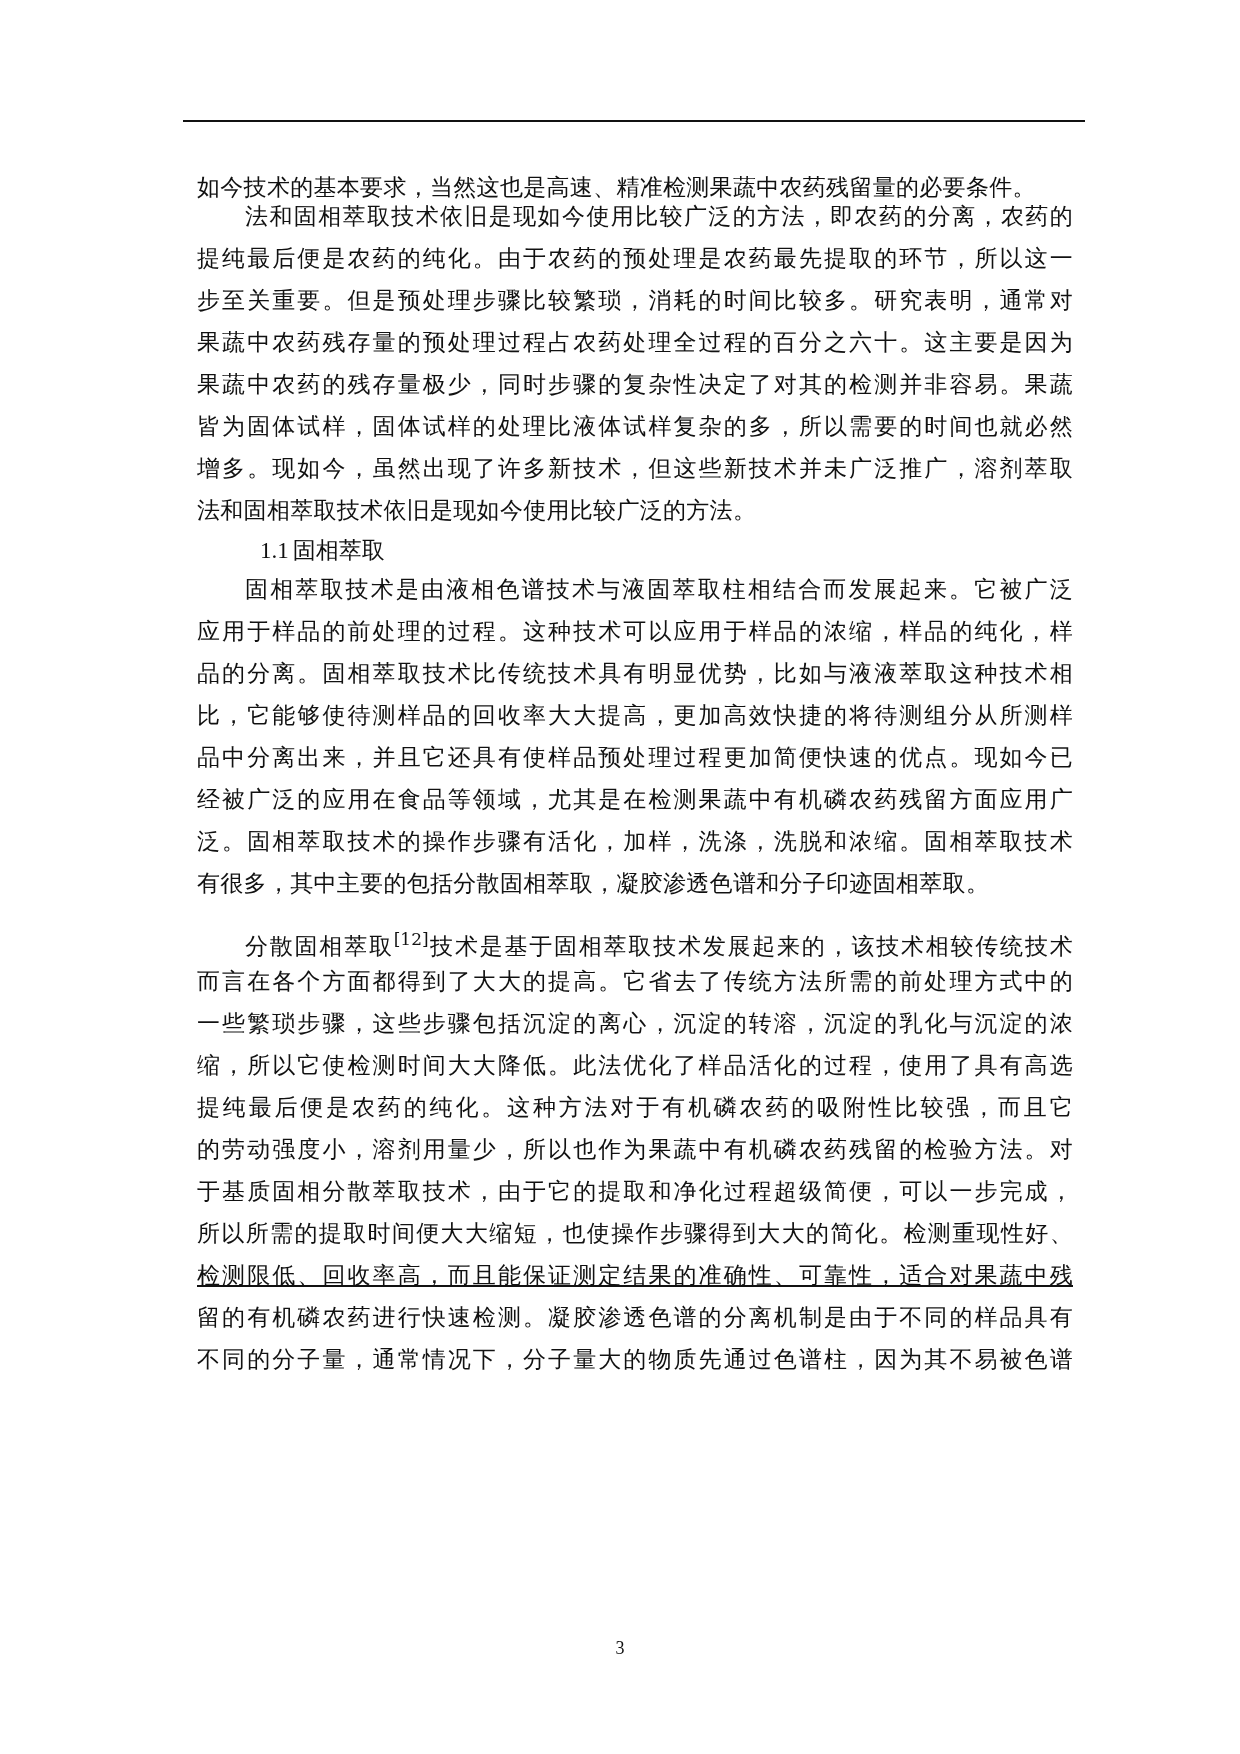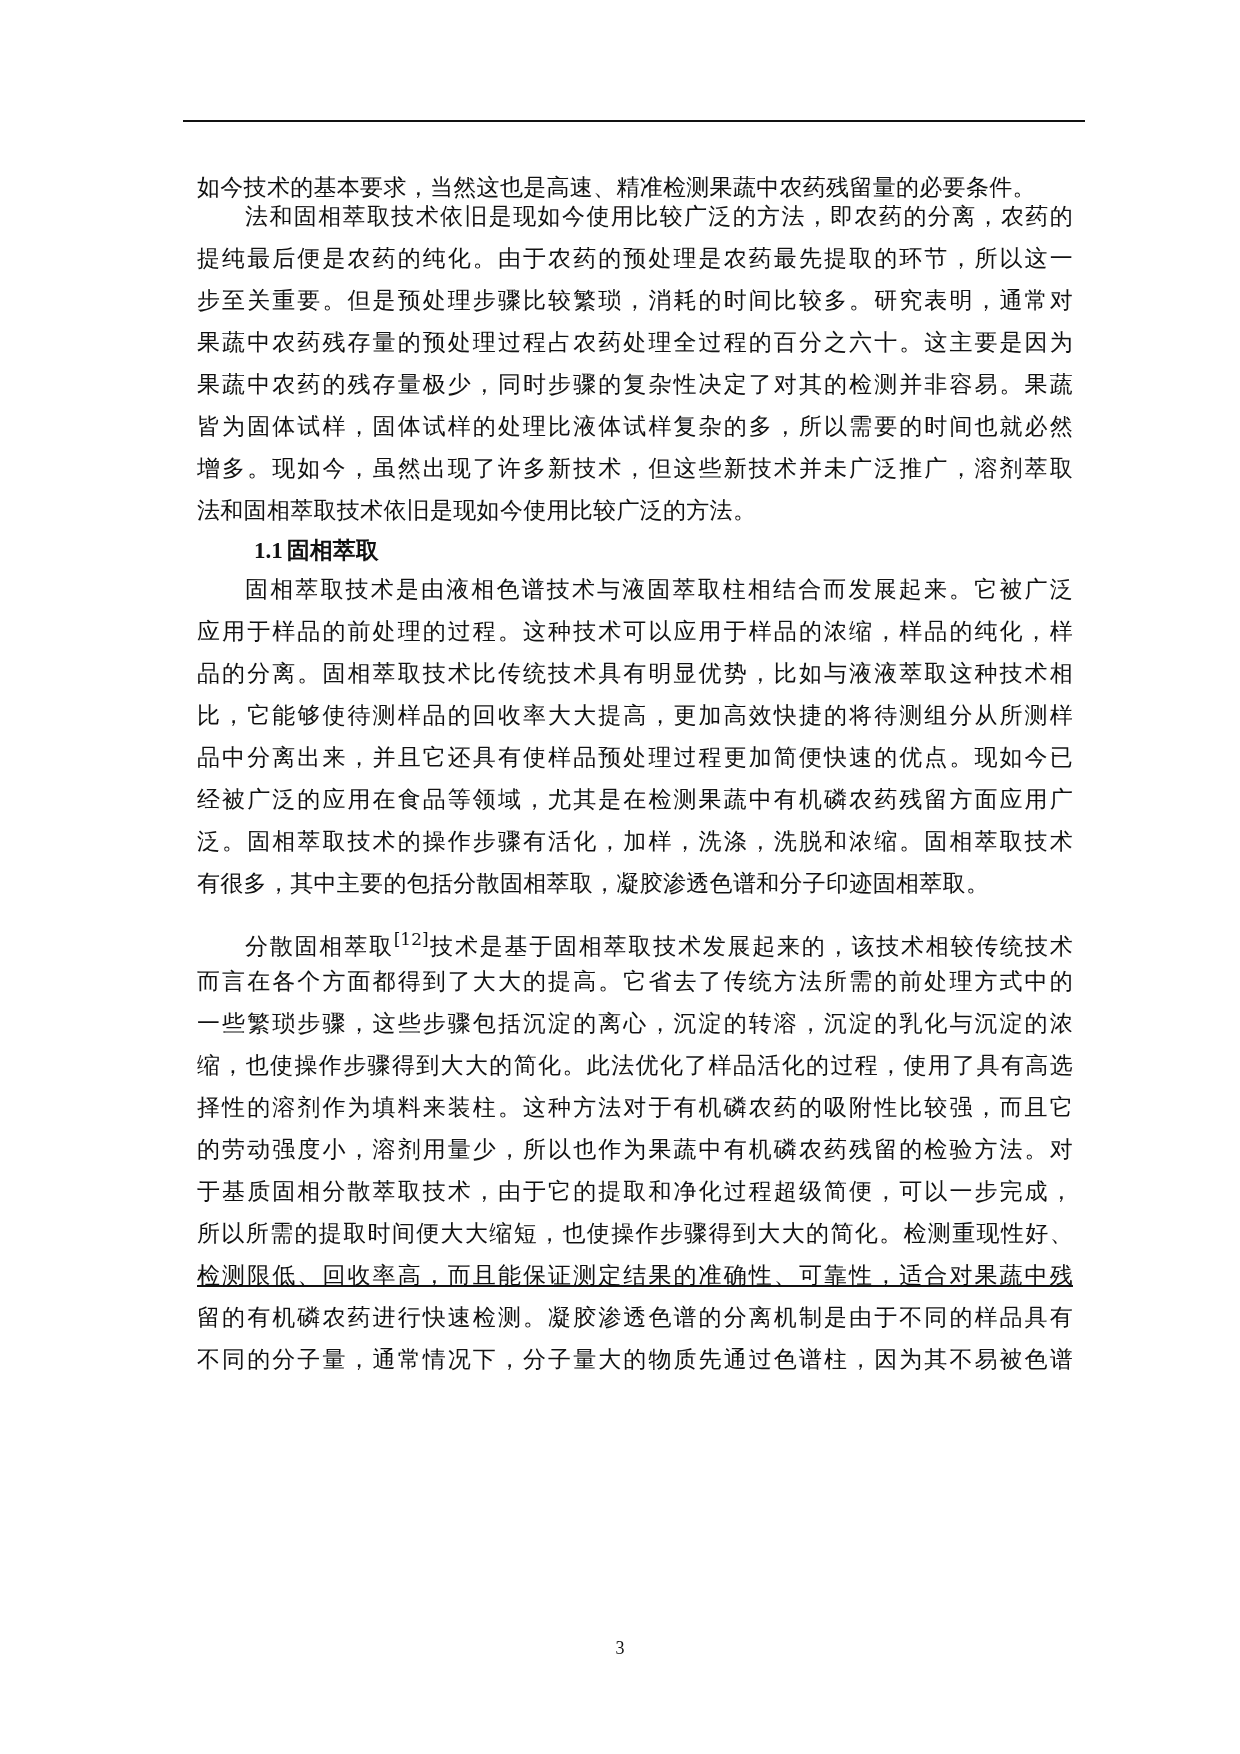--- a/index.html
+++ b/index.html
@@ -5,22 +5,22 @@
   html, body { margin: 0; padding: 0; background: #ffffff; }
   body { width: 1240px; height: 1754px; position: relative; overflow: hidden;
          font-family: "DejaVu Serif", "Liberation Serif", serif; color: #111111; }
   .header-rule { position: absolute; left: 183px; top: 120px; width: 902px; height: 0;
                  border-top: 2px solid #111111; }
   .line { position: absolute; left: 197px; width: 876px; height: 32px;
           font-size: 23px; line-height: 32px; white-space: nowrap;
           text-align: justify; text-align-last: justify; letter-spacing: 0.3px; }
   .line.last { text-align-last: left; }
   .line.indent { left: 245px; width: 828px; }
-  .heading { position: absolute; left: 254px; top: 534px; font-size: 23px; line-height: 32px;
-             font-weight: bold; font-family: "DejaVu Sans", "Liberation Sans", sans-serif; }
+  .heading { position: absolute; left: 260px; top: 534px; font-size: 23px; line-height: 32px;
+             font-weight: normal; font-family: "DejaVu Sans", "Liberation Sans", sans-serif; }
   .heading .num { font-family: "Liberation Serif", serif; margin-right: 4px; }
   sup.cite { font-size: 17px; vertical-align: 9px; letter-spacing: 0; }
   .page-number { position: absolute; left: 0; width: 1240px; top: 1638px; text-align: center;
                  font-size: 18px; font-family: "Liberation Serif", serif; }
 </style>
 </head>
 <body>
 
 <div class="header-rule"></div>
 
@@ -46,22 +46,22 @@
 <div class="line" style="top:741px;">品中分离出来，并且它还具有使样品预处理过程更加简便快速的优点。现如今已</div>
 <div class="line" style="top:783px;">经被广泛的应用在食品等领域，尤其是在检测果蔬中有机磷农药残留方面应用广</div>
 <div class="line" style="top:825px;">泛。固相萃取技术的操作步骤有活化，加样，洗涤，洗脱和浓缩。固相萃取技术</div>
 <div class="line last" style="top:867px;">有很多，其中主要的包括分散固相萃取，凝胶渗透色谱和分子印迹固相萃取。</div>
 
 <div class="line indent" style="top:923px;">
   <span>分散固相萃取</span><sup class="cite">[12]</sup><span>技术是基于固相萃取技术发展起来的，该技术相较传统技术</span>
 </div>
 <div class="line" style="top:965px;">而言在各个方面都得到了大大的提高。它省去了传统方法所需的前处理方式中的</div>
 <div class="line" style="top:1007px;">一些繁琐步骤，这些步骤包括沉淀的离心，沉淀的转溶，沉淀的乳化与沉淀的浓</div>
-<div class="line" style="top:1049px;">缩，也使操作步骤得到大大的简化。此法优化了样品活化的过程，使用了具有高选</div>
-<div class="line" style="top:1091px;">择性的溶剂作为填料来装柱。这种方法对于有机磷农药的吸附性比较强，而且它</div>
+<div class="line" style="top:1049px;">缩，所以它使检测时间大大降低。此法优化了样品活化的过程，使用了具有高选</div>
+<div class="line" style="top:1091px;">提纯最后便是农药的纯化。这种方法对于有机磷农药的吸附性比较强，而且它</div>
 <div class="line" style="top:1133px;">的劳动强度小，溶剂用量少，所以也作为果蔬中有机磷农药残留的检验方法。对</div>
 <div class="line" style="top:1175px;">于基质固相分散萃取技术，由于它的提取和净化过程超级简便，可以一步完成，</div>
 <div class="line" style="top:1217px;">所以所需的提取时间便大大缩短，也使操作步骤得到大大的简化。检测重现性好、</div>
 <div class="line" style="top:1259px;text-decoration:underline;">检测限低、回收率高，而且能保证测定结果的准确性、可靠性，适合对果蔬中残</div>
 <div class="line" style="top:1301px;">留的有机磷农药进行快速检测。凝胶渗透色谱的分离机制是由于不同的样品具有</div>
 <div class="line" style="top:1343px;">不同的分子量，通常情况下，分子量大的物质先通过色谱柱，因为其不易被色谱</div>
 
 <div class="page-number">3</div>
 
 </body></html>

